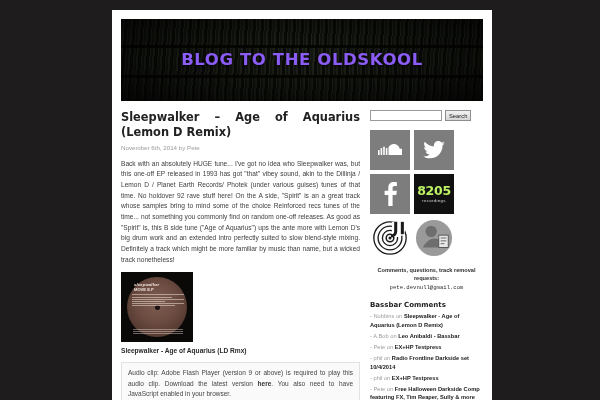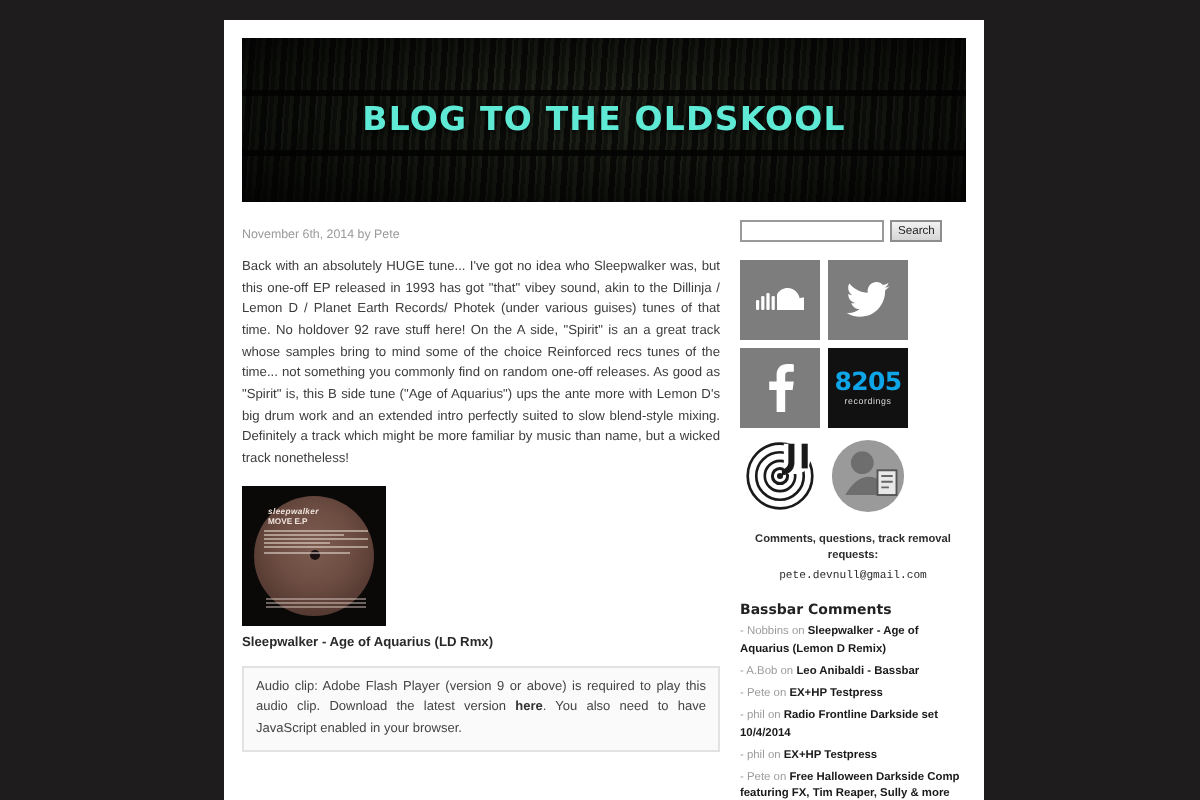--- a/index.html
+++ b/index.html
@@ -42,21 +42,21 @@
     position: absolute; left: 0; right: 0; height: 3px;
     background: rgba(5,6,4,.85);
   }
   .banner .vig {
     position: absolute; inset: 0;
     background: radial-gradient(ellipse at 50% 45%, rgba(0,0,0,.30) 0%, rgba(0,0,0,.72) 75%, rgba(0,0,0,.88) 100%);
   }
   .banner-title {
     position: absolute; left: 0; right: 0; top: 31px;
     text-align: center;
-    color: #5eead4;
+    color: #8b5cf6;
     font-size: 16.5px;
     font-weight: bold;
     letter-spacing: .6px;
     text-shadow: 0 1px 3px rgba(0,0,0,.85);
     font-family: "DejaVu Sans", sans-serif;
   }
 
   
   .cols { display: flex; width: 362px; padding-top: 9px; }
   .main { width: 249px; padding-right: 10px; }
@@ -142,21 +142,21 @@
     width: 40px; height: 40px; display: flex; align-items: center; justify-content: center;
     background: #7d7d7d; color: #fff;
   }
   .tile svg { display: block; }
   .tile-8205 {
     background: #111; position: relative; overflow: hidden;
     flex-direction: column; gap: 1px;
   }
   .tile-8205 .n {
     font-family: "DejaVu Sans", sans-serif; font-weight: bold; font-size: 12.5px;
-    color: #0ea5e9; letter-spacing: -.3px; line-height: 1;
+    color: #bef264; letter-spacing: -.3px; line-height: 1;
   }
   .tile-8205 .r { font-size: 4.4px; color: #d8d8d8; letter-spacing: .3px; }
   .tile-white { background: #fff; position: relative; }
 
   .contact {
     margin-top: 8px; font-size: 5.6px; font-weight: bold; color: #2d2d2d;
     text-align: center; line-height: 1.45;
   }
   .contact .mail {
     display: block; margin-top: 2px; font-weight: normal;
@@ -185,20 +185,21 @@
       <div class="crate"></div>
       <div class="shelf" style="top:26px"></div>
       <div class="shelf" style="top:56px"></div>
       <div class="vig"></div>
       <div class="banner-title">BLOG TO THE OLDSKOOL</div>
     </div>
 
     <div class="cols">
 
       <div class="main">
+        <h1 class="post-title">Sleepwalker – Age of Aquarius (Lemon D Remix)</h1>
         <div class="post-meta">November 6th, 2014 by Pete</div>
         <p class="post-body">Back with an absolutely HUGE tune... I've got no idea who Sleepwalker was, but this one-off EP released in 1993 has got "that" vibey sound, akin to the Dillinja / Lemon D / Planet Earth Records/ Photek (under various guises) tunes of that time. No holdover 92 rave stuff here! On the A side, "Spirit" is an a great track whose samples bring to mind some of the choice Reinforced recs tunes of the time... not something you commonly find on random one-off releases. As good as "Spirit" is, this B side tune ("Age of Aquarius") ups the ante more with Lemon D's big drum work and an extended intro perfectly suited to slow blend-style mixing. Definitely a track which might be more familiar by music than name, but a wicked track nonetheless!</p>
 
         <div class="cover-wrap">
           <div class="cover">
             <div class="disc"></div>
             <div class="lbl1">sleepwalker</div>
             <div class="lbl2">MOVE E.P</div>
             <div class="lines">
               <i></i>

